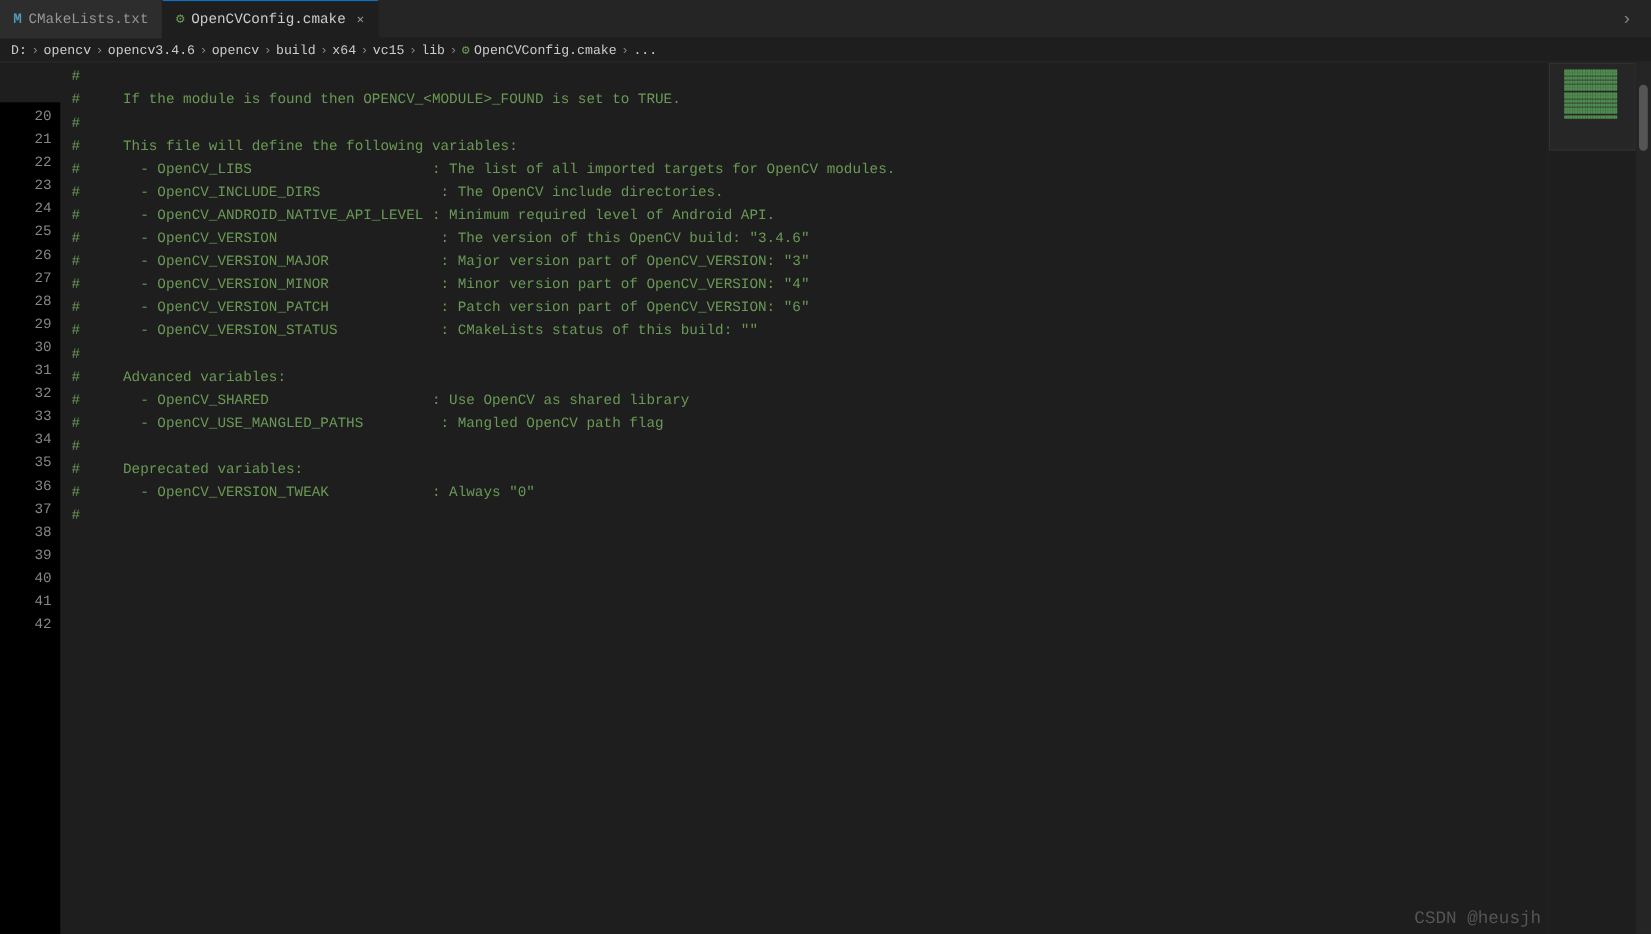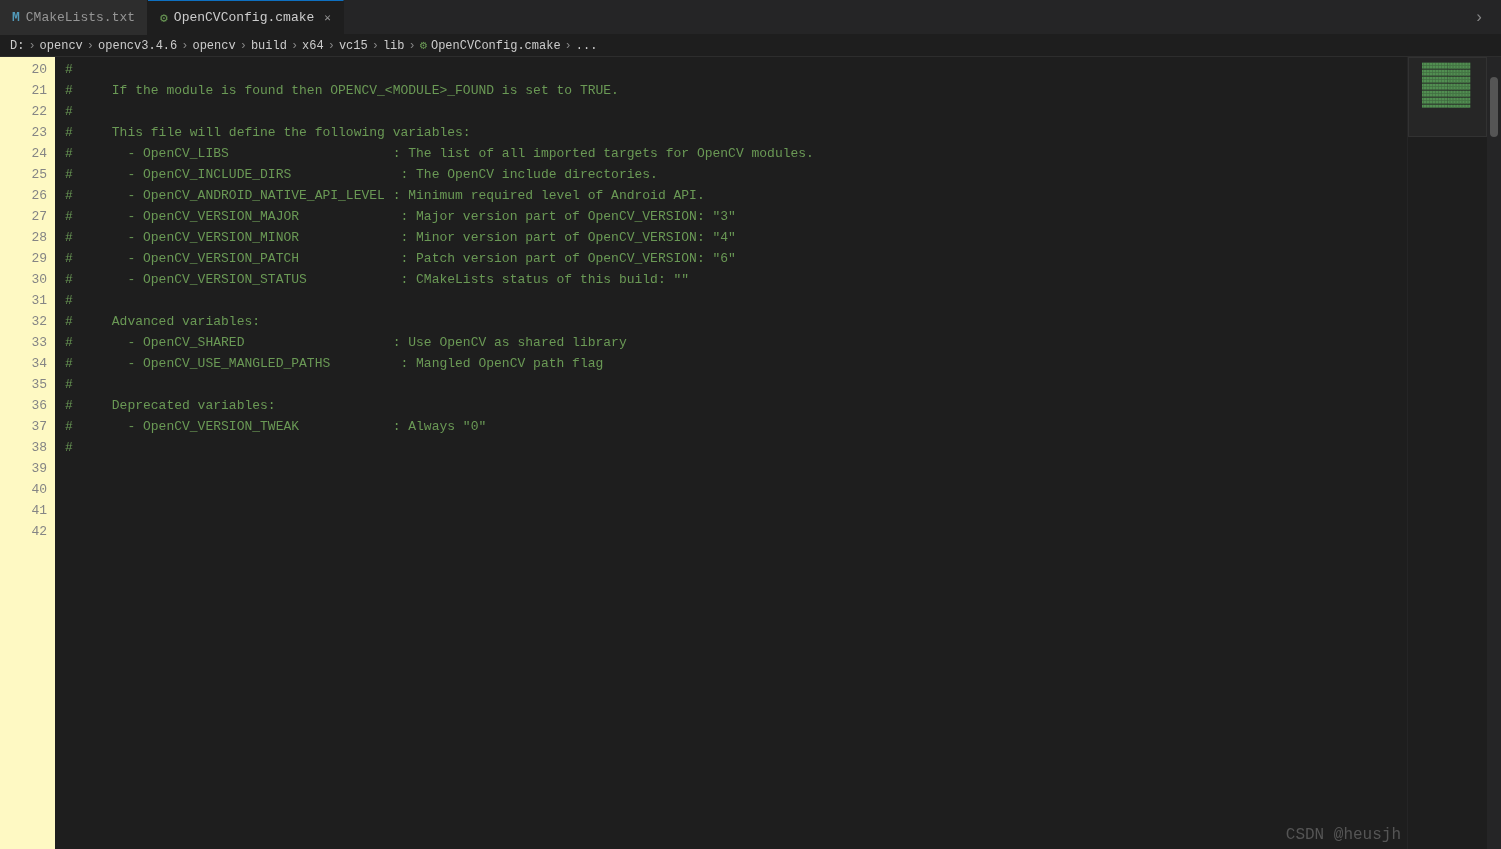--- a/index.html
+++ b/index.html
@@ -75,29 +75,30 @@
       display: flex;
       height: calc(849px - 35px - 22px);
       overflow: hidden;
       background: #1e1e1e;
     }
 
     
     .line-numbers {
       width: 55px;
       min-width: 55px;
-      background: #fef9c3;
+      background: #000000;
       padding: 0;
       text-align: right;
       color: #858585;
       font-size: 14px;
       line-height: 1.5;
       padding-right: 8px;
       padding-top: 2px;
       user-select: none;
+      margin-top: 36px;
     }
     .line-num {
       display: block;
       height: 21px;
       line-height: 21px;
       font-size: 13px;
     }
 
     
     .code-content {
@@ -222,20 +223,21 @@
     </div>
 
     <div class="code-content">
       <div class="code-line comment">#</div>
       <div class="code-line comment">#     If the module is found then OPENCV_&lt;MODULE&gt;_FOUND is set to TRUE.</div>
       <div class="code-line comment">#</div>
       <div class="code-line comment">#     This file will define the following variables:</div>
       <div class="code-line comment">#       - OpenCV_LIBS                     : The list of all imported targets for OpenCV modules.</div>
       <div class="code-line comment">#       - OpenCV_INCLUDE_DIRS              : The OpenCV include directories.</div>
       <div class="code-line comment">#       - OpenCV_ANDROID_NATIVE_API_LEVEL : Minimum required level of Android API.</div>
+      <div class="code-line comment">#       - OpenCV_VERSION                   : The version of this OpenCV build: "3.4.6"</div>
       <div class="code-line comment">#       - OpenCV_VERSION_MAJOR             : Major version part of OpenCV_VERSION: "3"</div>
       <div class="code-line comment">#       - OpenCV_VERSION_MINOR             : Minor version part of OpenCV_VERSION: "4"</div>
       <div class="code-line comment">#       - OpenCV_VERSION_PATCH             : Patch version part of OpenCV_VERSION: "6"</div>
       <div class="code-line comment">#       - OpenCV_VERSION_STATUS            : CMakeLists status of this build: ""</div>
       <div class="code-line comment">#</div>
       <div class="code-line comment">#     Advanced variables:</div>
       <div class="code-line comment">#       - OpenCV_SHARED                   : Use OpenCV as shared library</div>
       <div class="code-line comment">#       - OpenCV_USE_MANGLED_PATHS         : Mangled OpenCV path flag</div>
       <div class="code-line comment">#</div>
       <div class="code-line comment">#     Deprecated variables:</div>

